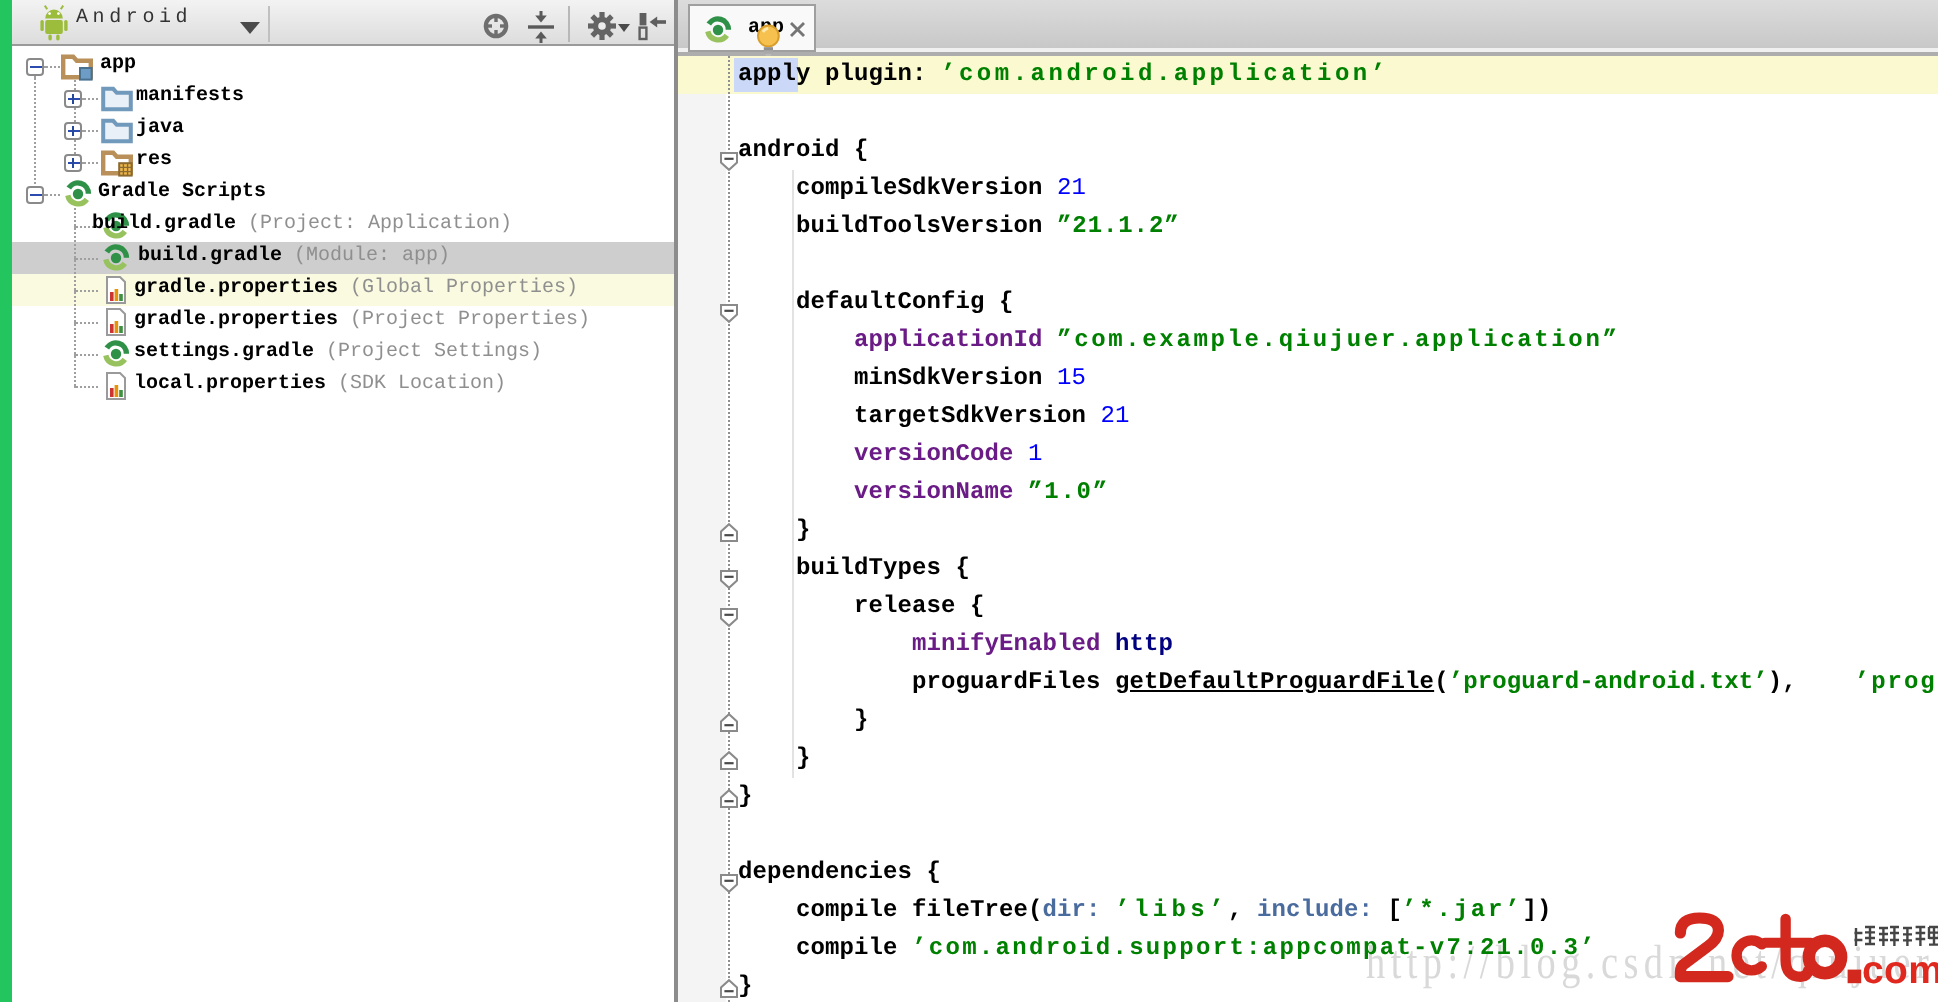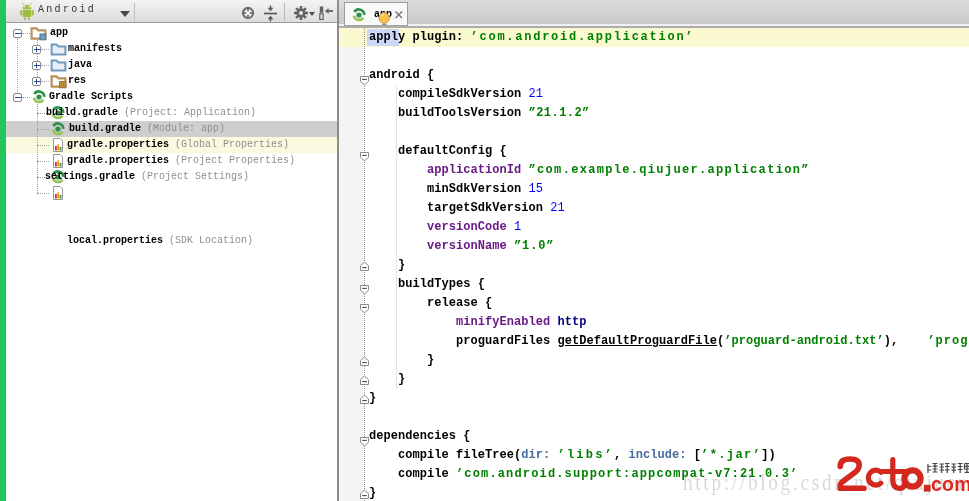--- a/index.html
+++ b/index.html
@@ -213,22 +213,22 @@
 
   <div class="trow" style="top:2px;padding-left:44px;"><span class="tname">app</span></div>
   <div class="trow" style="top:18px;padding-left:62px;"><span class="tname">manifests</span></div>
   <div class="trow" style="top:34px;padding-left:62px;"><span class="tname">java</span></div>
   <div class="trow" style="top:50px;padding-left:62px;"><span class="tname">res</span></div>
   <div class="trow" style="top:66px;padding-left:43px;"><span class="tname">Gradle Scripts</span></div>
   <div class="trow" style="top:82px;padding-left:40px;"><span class="tname">build.gradle</span><span class="tdesc"> (Project: Application)</span></div>
   <div class="trow" style="top:98px;padding-left:63px;"><span class="tname">build.gradle</span><span class="tdesc"> (Module: app)</span></div>
   <div class="trow" style="top:114px;padding-left:61px;"><span class="tname">gradle.properties</span><span class="tdesc"> (Global Properties)</span></div>
   <div class="trow" style="top:130px;padding-left:61px;"><span class="tname">gradle.properties</span><span class="tdesc"> (Project Properties)</span></div>
-  <div class="trow" style="top:146px;padding-left:39px;"><span class="tname">settings.gradle</span><span class="tdesc"> (Project Settings)</span></div>
-  <div class="trow" style="top:162px;padding-left:61px;margin-top:48px;"><span class="tname">local.properties</span><span class="tdesc"> (SDK Location)</span></div>
+  <div class="trow" style="top:146px;padding-left:61px;"><span class="tname">settings.gradle</span><span class="tdesc"> (Project Settings)</span></div>
+  <div class="trow" style="top:162px;padding-left:61px;"><span class="tname">local.properties</span><span class="tdesc"> (SDK Location)</span></div>
 </div>
 <div id="divider"></div>
 
 <div id="tabbar">
   <div class="lightline"></div>
       <div class="darkline"></div>
   <div id="tab1">
     <span class="txt">app</span>
     <svg style="position:absolute;left:6px;top:4px;" width="16" height="16" viewBox="0 0 16 16">
           <path d="M3.4 5.0 A5.3 5.3 0 0 1 13.2 7.9" fill="none" stroke="#2e9147" stroke-width="2.7"></path>

